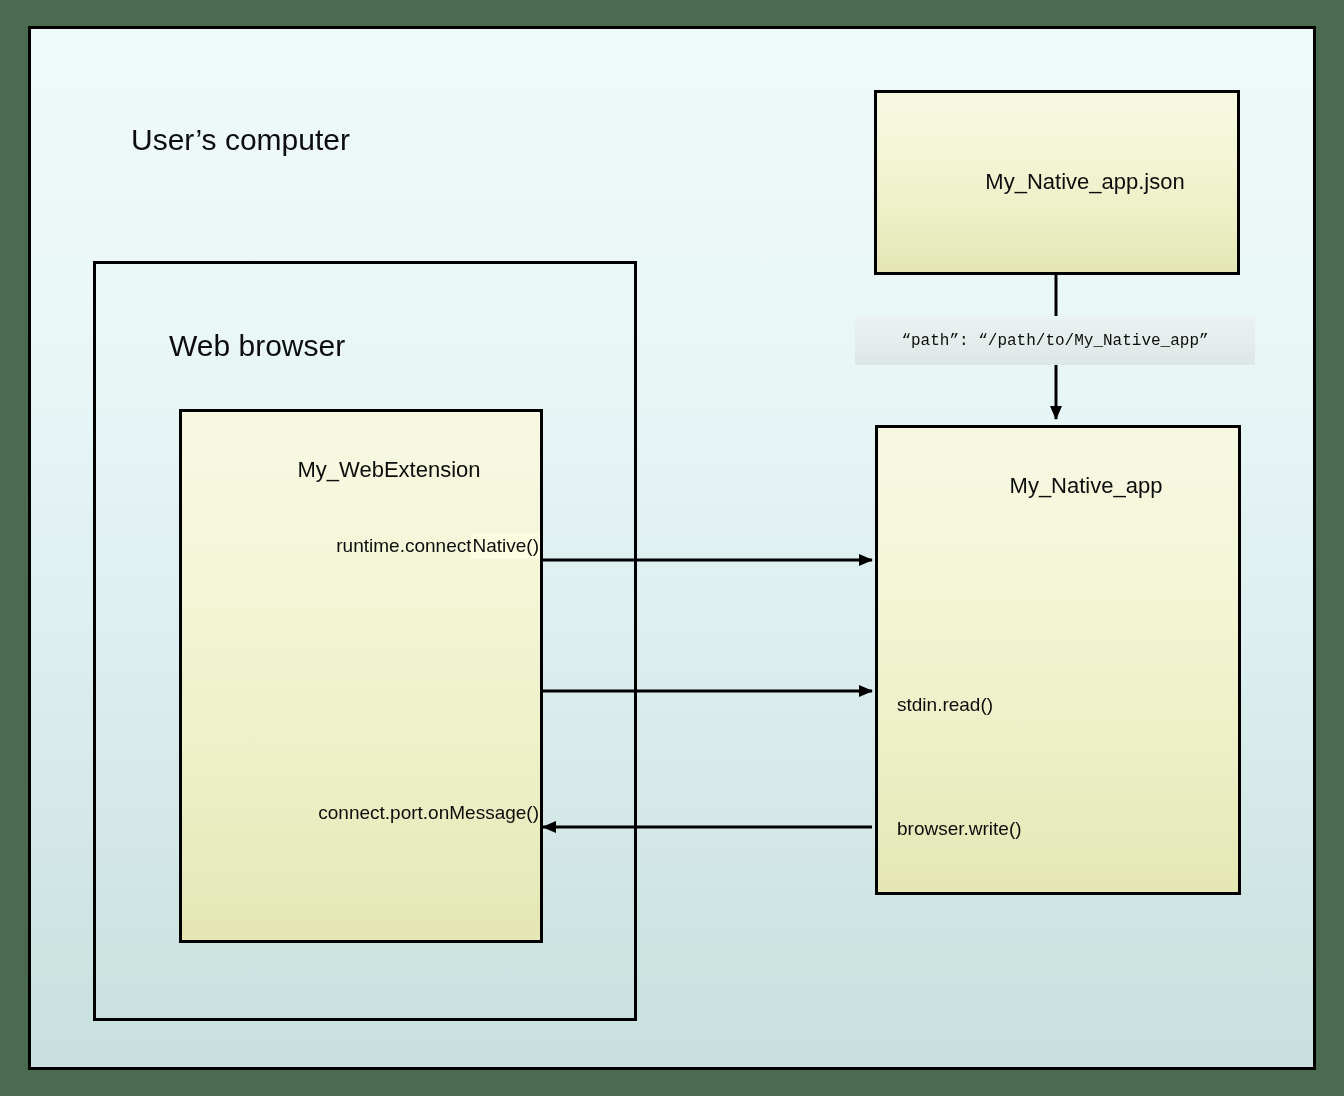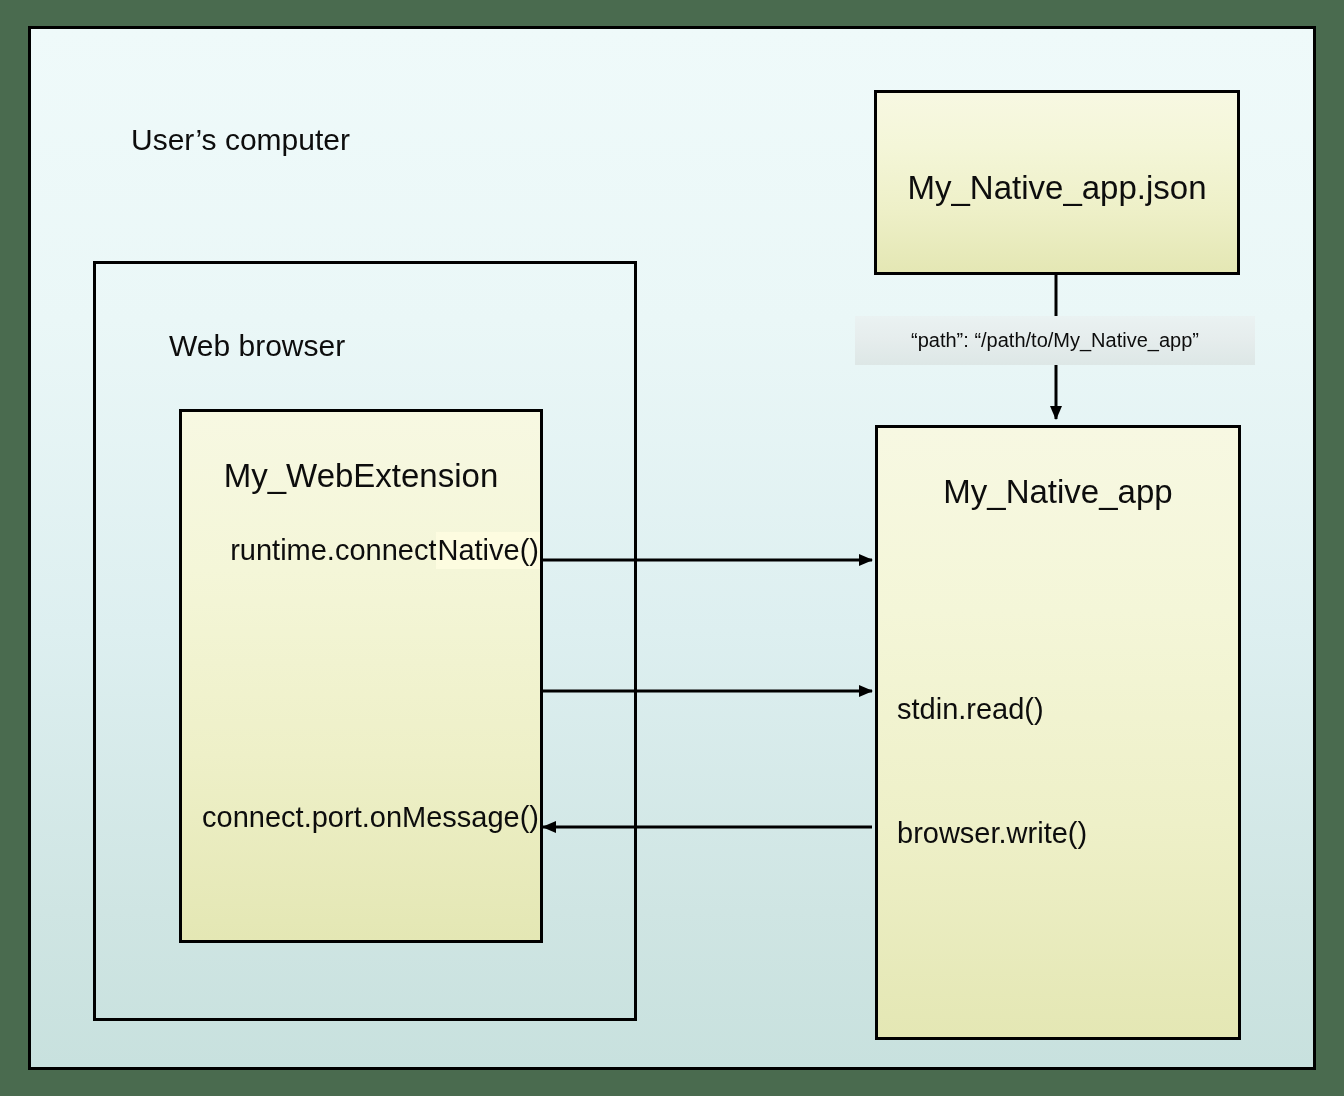--- a/index.html
+++ b/index.html
@@ -35,22 +35,22 @@
 
   
   .txt {
     position: absolute;
     color: #0d0d0d;
     white-space: nowrap;
     line-height: 1;
   }
 
   .title-lg { font-size: 30px; }
-  .box-title { font-size: 33px; }
-  .api-label { font-size: 29px; }
+  .box-title { font-size: 22px; margin-left: 28px; }
+  .api-label { font-size: 19px; }
 
   
   .frame {
     position: absolute;
     border: 3px solid #000000;
     box-sizing: border-box;
     background: transparent;
   }
 
   
@@ -62,22 +62,23 @@
   }
 
   
   .band {
     position: absolute;
     display: flex;
     align-items: center;
     justify-content: center;
     background: linear-gradient(to bottom, #eaf2f2 0%, #e6eded 45%, #dde7e6 100%);
     color: #0d0d0d;
-    font-size: 20px;
+    font-size: 16px;
     white-space: nowrap;
+    font-family: Liberation Mono, monospace;
   }
 
   
   .hl {
     background: #fdfce0;
     padding: 2px 1px 3px 1px;
   }
 
   
   #wires {
@@ -135,21 +136,21 @@
       <div class="txt box-title" style="left:0; top:0; width:100%; text-align:center; transform:translateY(47px);">My_WebExtension</div>
 
       <div class="txt api-label" style="right:0px; top:124px; text-align:right;">
         <span>runtime.connect</span><span class="hl">Native()</span>
       </div>
 
 
       <div class="txt api-label" style="right:1px; top:391px; text-align:right;">connect.port.onMessage()</div>
     </div>
 
-    <div class="ybox" style="left:844px; top:396px; width:366px; height:615px;">
+    <div class="ybox" style="left:844px; top:396px; width:366px; height:470px;">
       <div class="txt box-title" style="left:0; top:0; width:100%; text-align:center; transform:translateY(47px);">My_Native_app</div>
 
       <div class="txt api-label" style="left:19px; top:255px;margin-top:12px;">stdin.read()</div>
 
       <div class="txt api-label" style="left:19px; top:391px;">browser.write()</div>
     </div>
 
   </div>
 </div>
 

